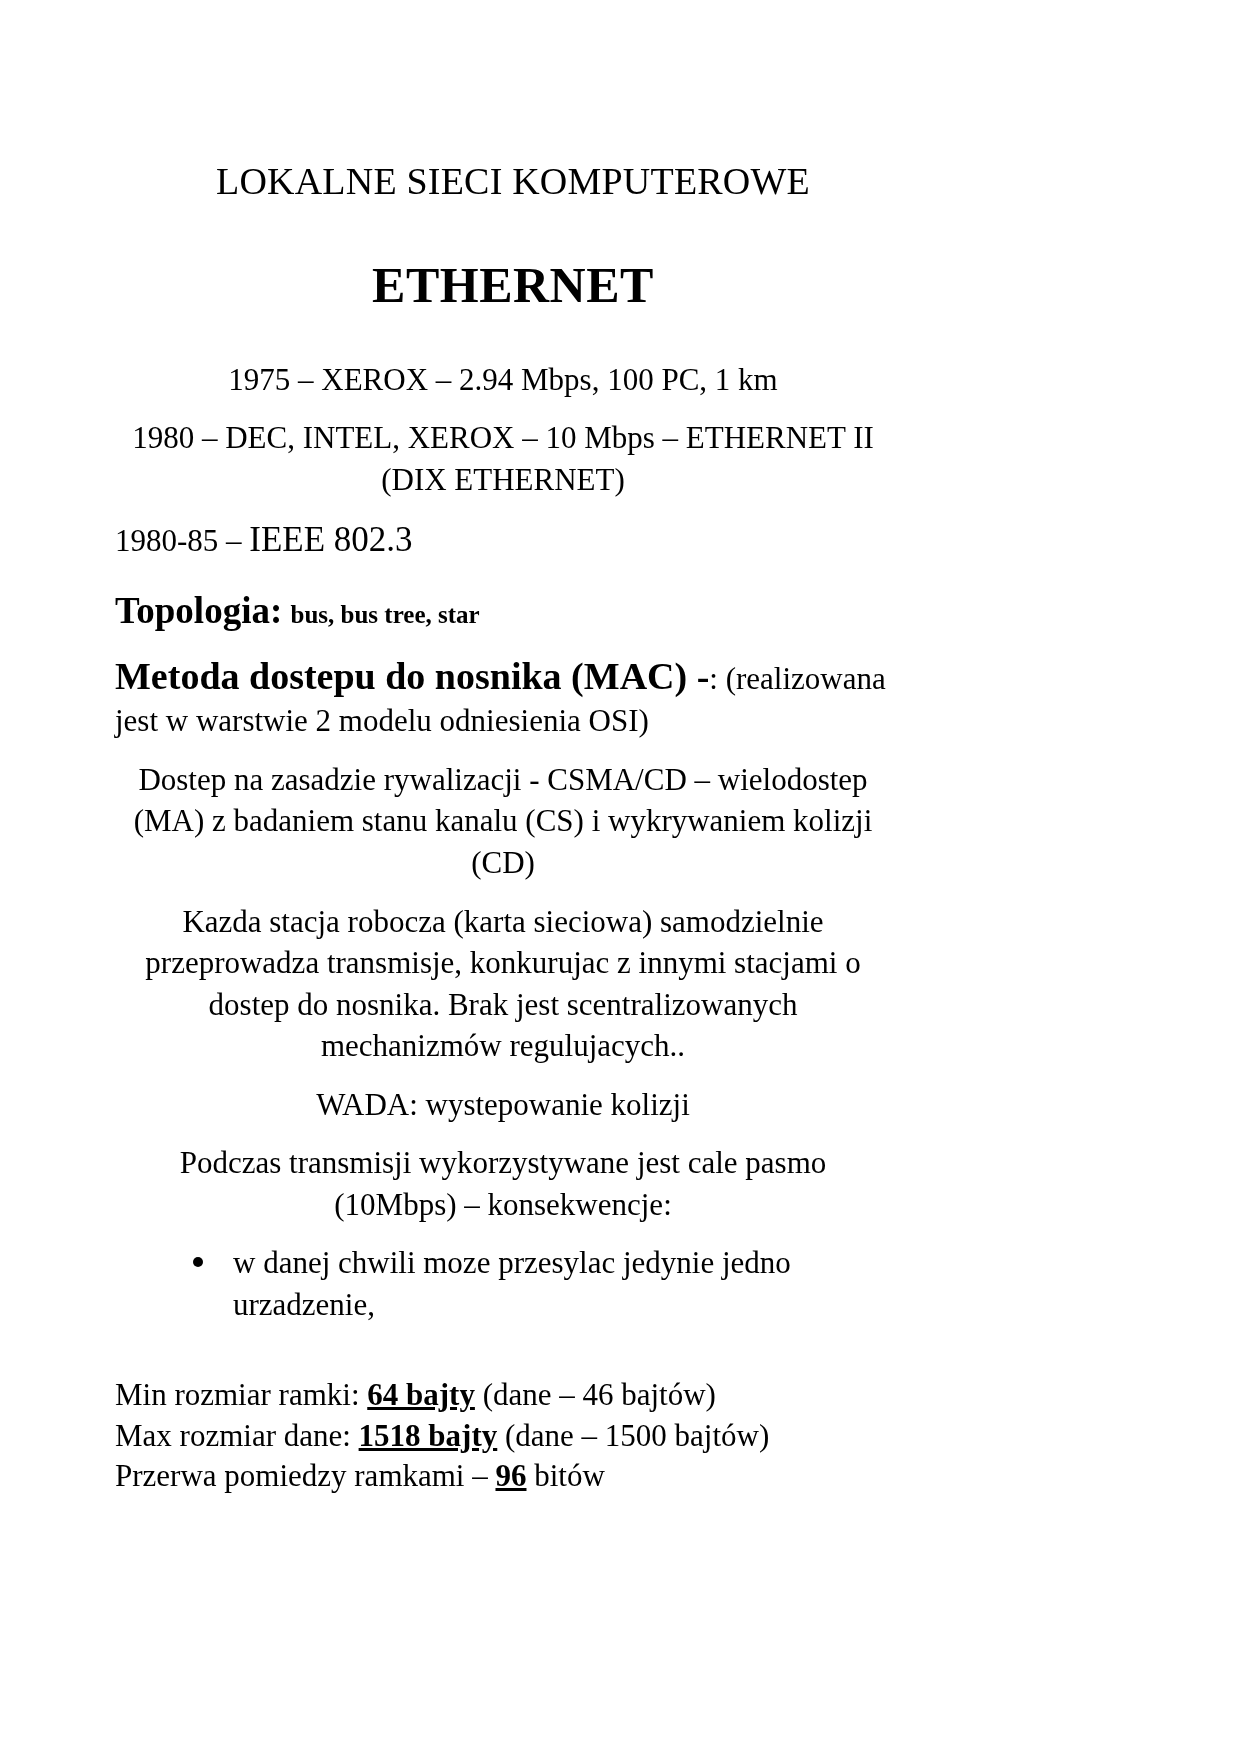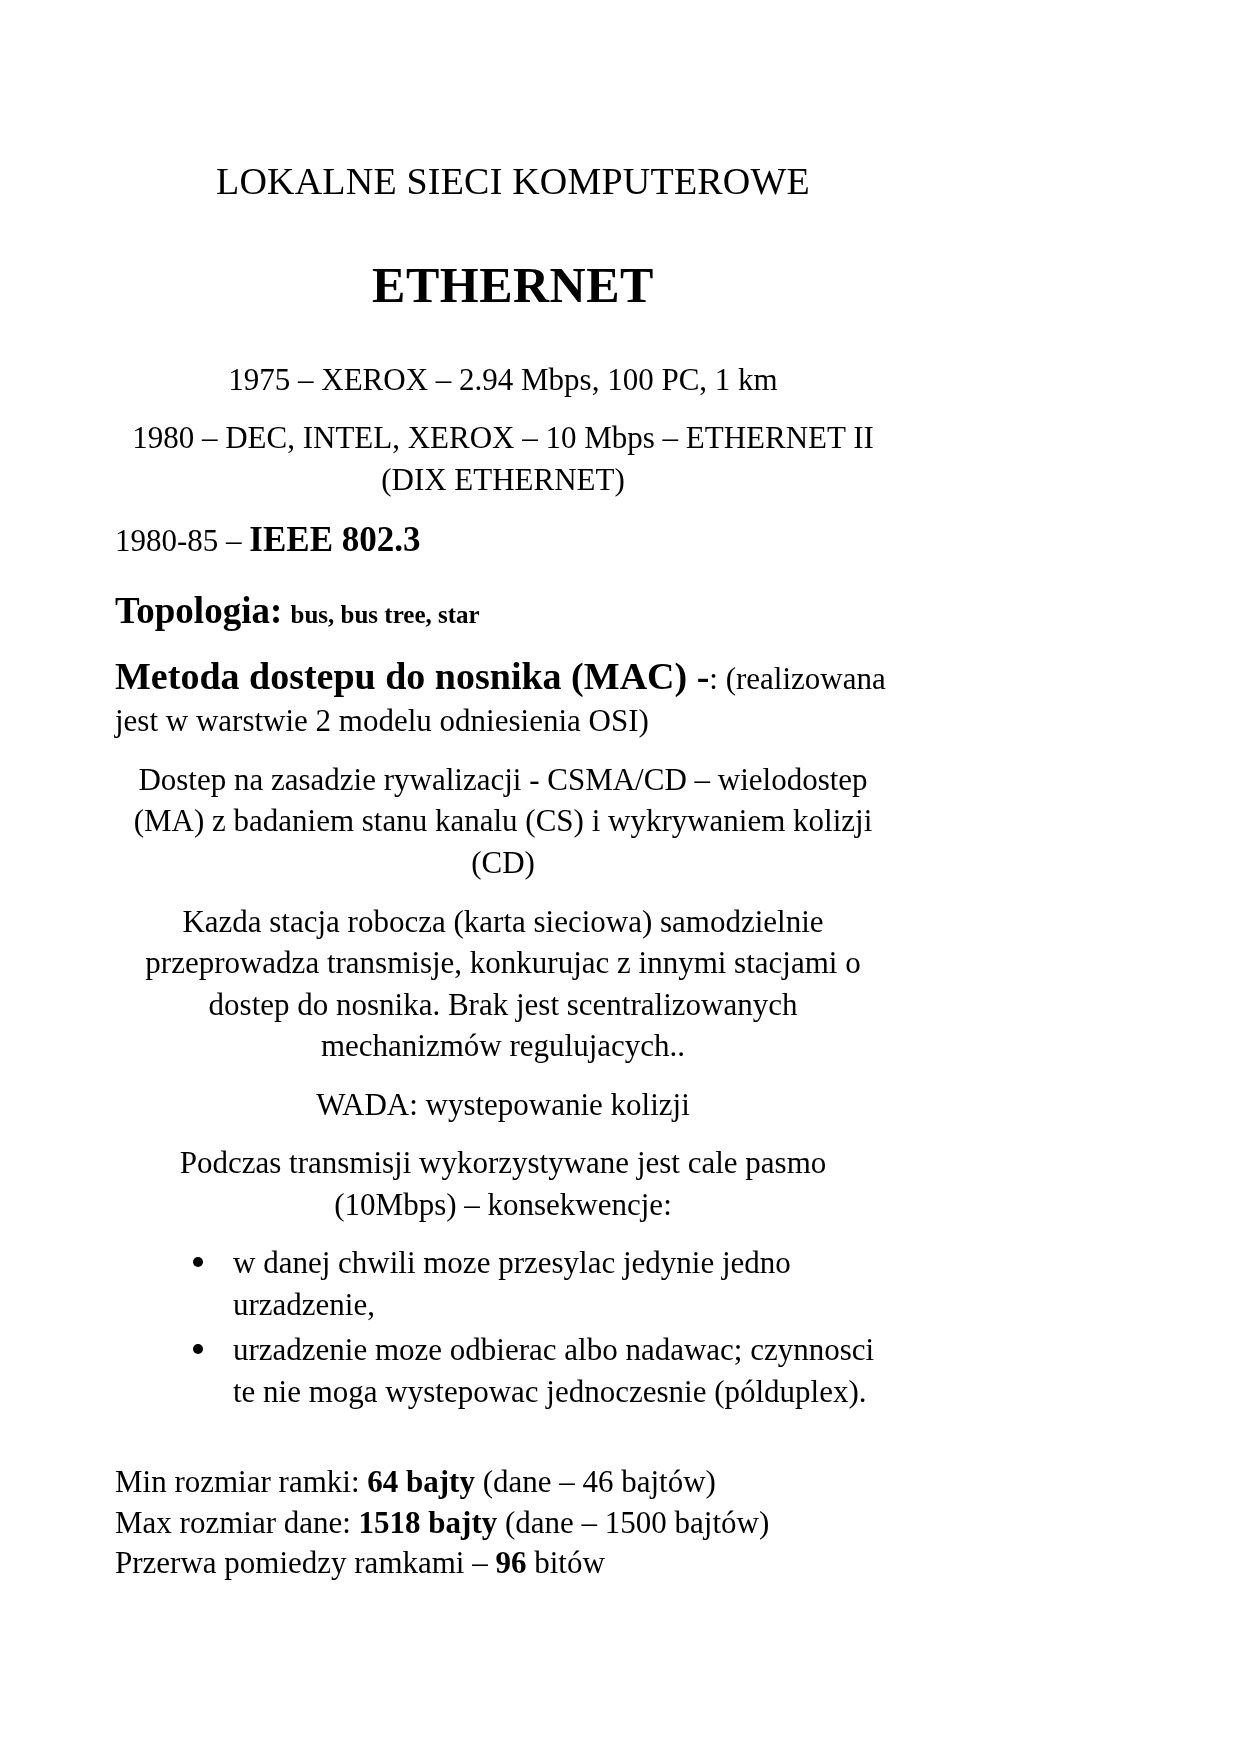--- a/index.html
+++ b/index.html
@@ -74,21 +74,21 @@
     font-weight: bold;
   }
 
   .ieee-line {
     font-size: 31px;
     line-height: 1.3;
     margin: 0 0 24px 0;
   }
   .ieee-line .strong {
     font-size: 35px;
-    font-weight: bold;
+    font-weight: normal;
   }
 
   ul.bullets {
     margin: 4px 0 16px 0;
     padding-left: 78px;
     list-style: none;
   }
   ul.bullets li {
     position: relative;
     font-size: 31px;
@@ -106,21 +106,21 @@
     border-radius: 50%;
   }
 
   .spacer-block { height: 34px; }
 
   .tight-block p {
     font-size: 31px;
     line-height: 1.30;
     margin: 0;
   }
-  .tight-block b { font-weight: bold; }
+  .tight-block b { font-weight: bold; text-decoration: underline; }
 </style>
 </head>
 <body>
 
 <div class="page">
 
   <div class="doc-title">LOKALNE SIECI KOMPUTEROWE</div>
 
   <div class="doc-heading">ETHERNET</div>
 
@@ -147,24 +147,20 @@
 
   <p class="para">WADA: wystepowanie kolizji</p>
 
   <p class="para">Podczas transmisji wykorzystywane jest cale pasmo (10Mbps) – konsekwencje:</p>
 
   <ul class="bullets">
     <li>
       <span class="dot"></span>
       <span>w danej chwili moze przesylac jedynie jedno urzadzenie,</span>
     </li>
-    <li>
-      <span class="dot"></span>
-      <span>urzadzenie moze odbierac albo nadawac; czynnosci te nie moga wystepowac jednoczesnie (pólduplex).</span>
-    </li>
   </ul>
 
   <div class="spacer-block"></div>
 
   <div class="tight-block">
     <p>
       <span>Min rozmiar ramki: </span><b>64 bajty</b><span> (dane – 46 bajtów)</span>
     </p>
     <p>
       <span>Max rozmiar dane: </span><b>1518 bajty</b><span> (dane – 1500 bajtów)</span>

